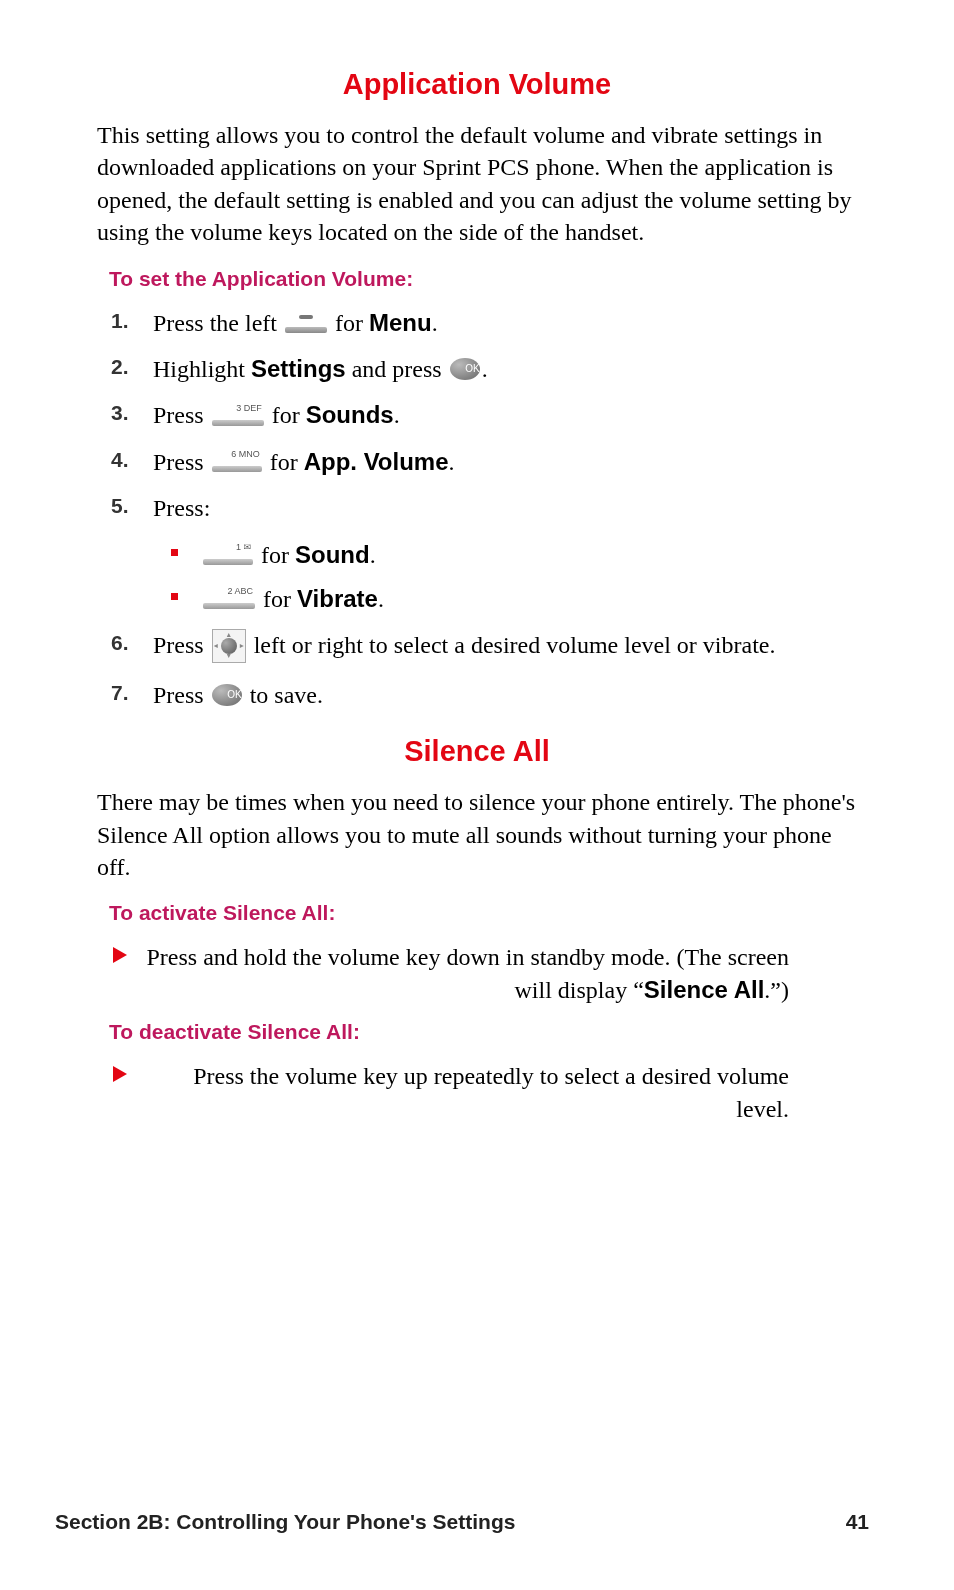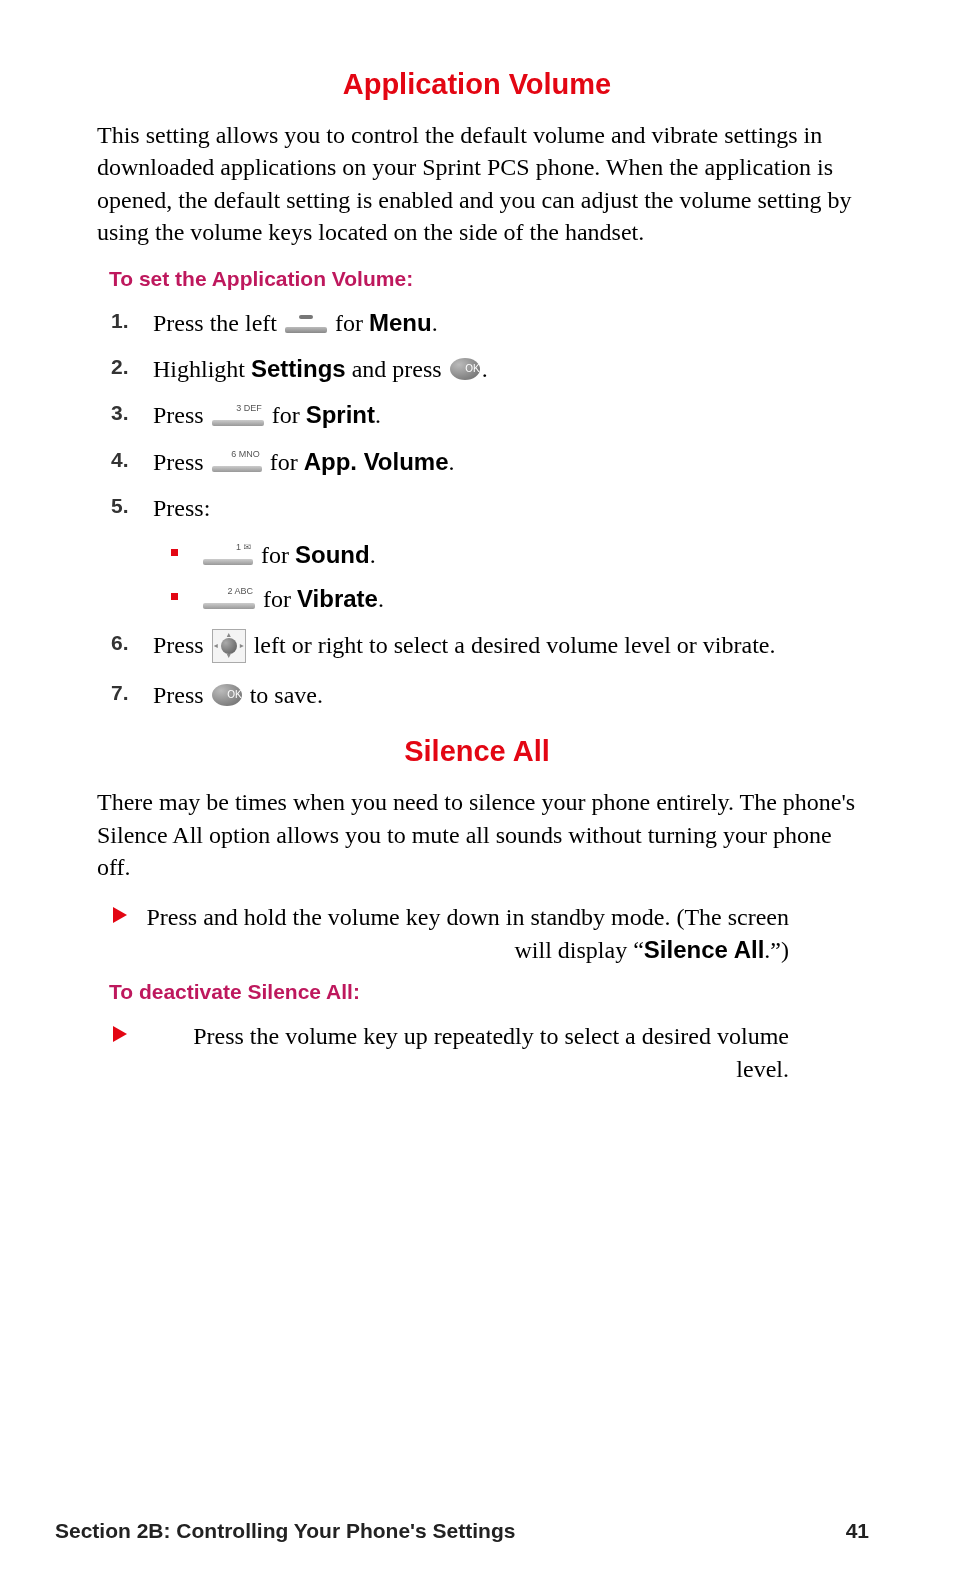--- a/index.html
+++ b/index.html
@@ -27,21 +27,21 @@
   .key-num .lbl { position: absolute; top: -8px; right: 2px; font-size: 9px; font-family: Arial, sans-serif; color: #555; }
   .key-num.w50 { width: 50px; }
   .key-ok { display: inline-block; vertical-align: middle; width: 30px; height: 22px; background: radial-gradient(ellipse at 30% 30%, #bbb, #666); border-radius: 50%; font-size: 10px; font-family: Arial, sans-serif; color: #fff; text-align: right; line-height: 22px; margin: 0 2px; position: relative; top: -2px; }
   .key-nav { display: inline-block; vertical-align: middle; width: 34px; height: 34px; border: 1px solid #aaa; background: #f4f4f4; position: relative; margin: 0 2px; top: -2px; }
   .key-nav .center { position: absolute; top: 50%; left: 50%; width: 16px; height: 16px; margin: -8px 0 0 -8px; background: radial-gradient(circle at 30% 30%, #aaa, #555); border-radius: 50%; }
   .key-nav .arr { position: absolute; font-size: 8px; color: #888; }
   .key-nav .up { top: 0; left: 50%; transform: translateX(-50%); }
   .key-nav .dn { bottom: 0; left: 50%; transform: translateX(-50%); }
   .key-nav .lf { left: 1px; top: 50%; transform: translateY(-50%); }
   .key-nav .rt { right: 1px; top: 50%; transform: translateY(-50%); }
-  .footer { position: absolute; bottom: 47px; left: 55px; right: 85px; display: flex; justify-content: space-between; font-family: Arial, Helvetica, sans-serif; font-weight: bold; font-size: 21px; color: #222; }
+  .footer { position: absolute; bottom: 56px; left: 55px; right: 85px; display: flex; justify-content: space-between; font-family: Arial, Helvetica, sans-serif; font-weight: bold; font-size: 21px; color: #222; }
 </style>
 </head>
 <body>
 
 <div class="page">
 
   <div class="h-red">Application Volume</div>
   <div class="para">This setting allows you to control the default volume and vibrate settings in downloaded applications on your Sprint PCS phone. When the application is opened, the default setting is enabled and you can adjust the volume setting by using the volume keys located on the side of the handset.</div>
   <div class="subhead">To set the Application Volume:</div>
 
@@ -49,21 +49,21 @@
     <li>
       <span class="num">1.</span>
       <span>Press the left </span><span class="key-softkey"></span><span> for </span><span class="bold-th">Menu</span><span>.</span>
     </li>
     <li>
       <span class="num">2.</span>
       <span>Highlight </span><span class="bold-th">Settings</span><span> and press </span><span class="key-ok">OK</span><span>.</span>
     </li>
     <li>
       <span class="num">3.</span>
-      <span>Press </span><span class="key-num"><span class="lbl">3 DEF</span></span><span> for </span><span class="bold-th">Sprint</span><span>.</span>
+      <span>Press </span><span class="key-num"><span class="lbl">3 DEF</span></span><span> for </span><span class="bold-th">Sounds</span><span>.</span>
     </li>
     <li>
       <span class="num">4.</span>
       <span>Press </span><span class="key-num w50"><span class="lbl">6 MNO</span></span><span> for </span><span class="bold-th">App. Volume</span><span>.</span>
     </li>
     <li>
       <span class="num">5.</span>
       <span>Press:</span>
       <div class="sub-items">
         <div class="sub">
@@ -82,20 +82,21 @@
     </li>
     <li>
       <span class="num">7.</span>
       <span>Press </span><span class="key-ok">OK</span><span> to save.</span>
     </li>
   </ol>
 
   <div class="h-red" style="margin-top:24px">Silence All</div>
   <div class="para">There may be times when you need to silence your phone entirely. The phone's Silence All option allows you to mute all sounds without turning your phone off.</div>
 
+  <div class="subhead">To activate Silence All:</div>
   <div class="arrow-list">
     <div class="arrow-item">
       <span class="tri"></span>
       <span>Press and hold the volume key down in standby mode. (The screen will display “</span><span class="bold-th">Silence All</span><span>.”)</span>
     </div>
   </div>
 
   <div class="subhead">To deactivate Silence All:</div>
   <div class="arrow-list">
     <div class="arrow-item">

